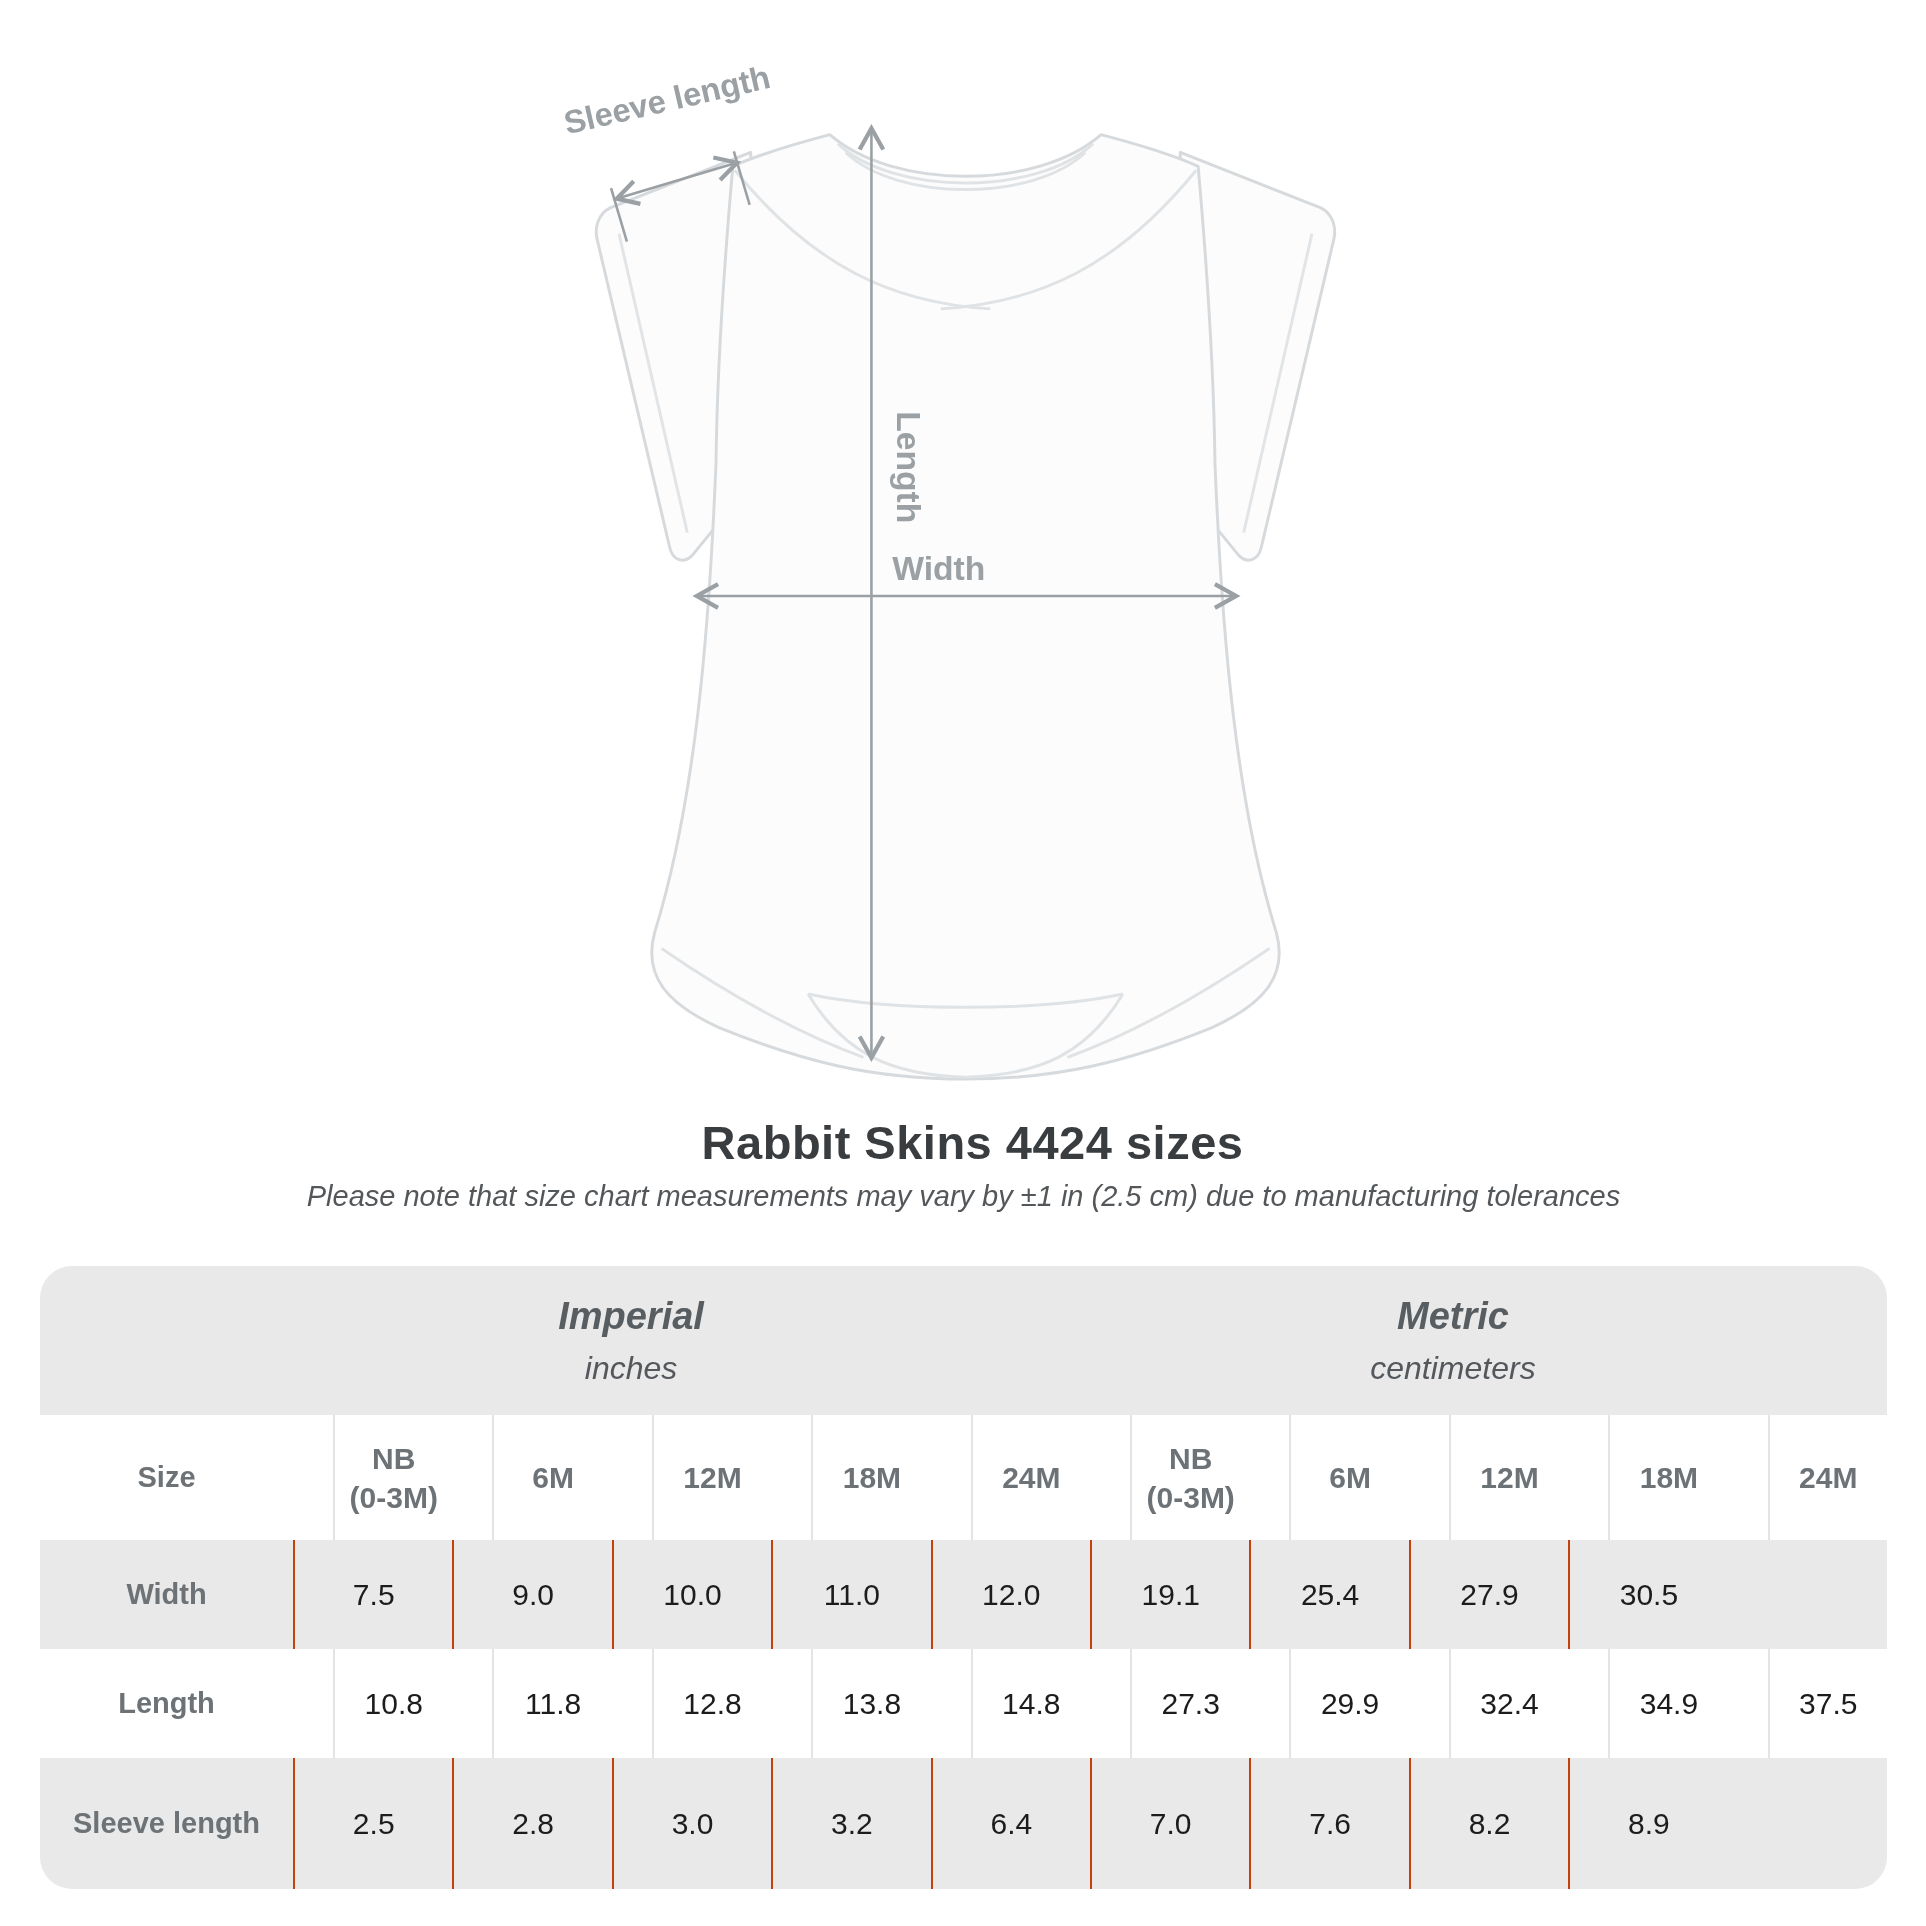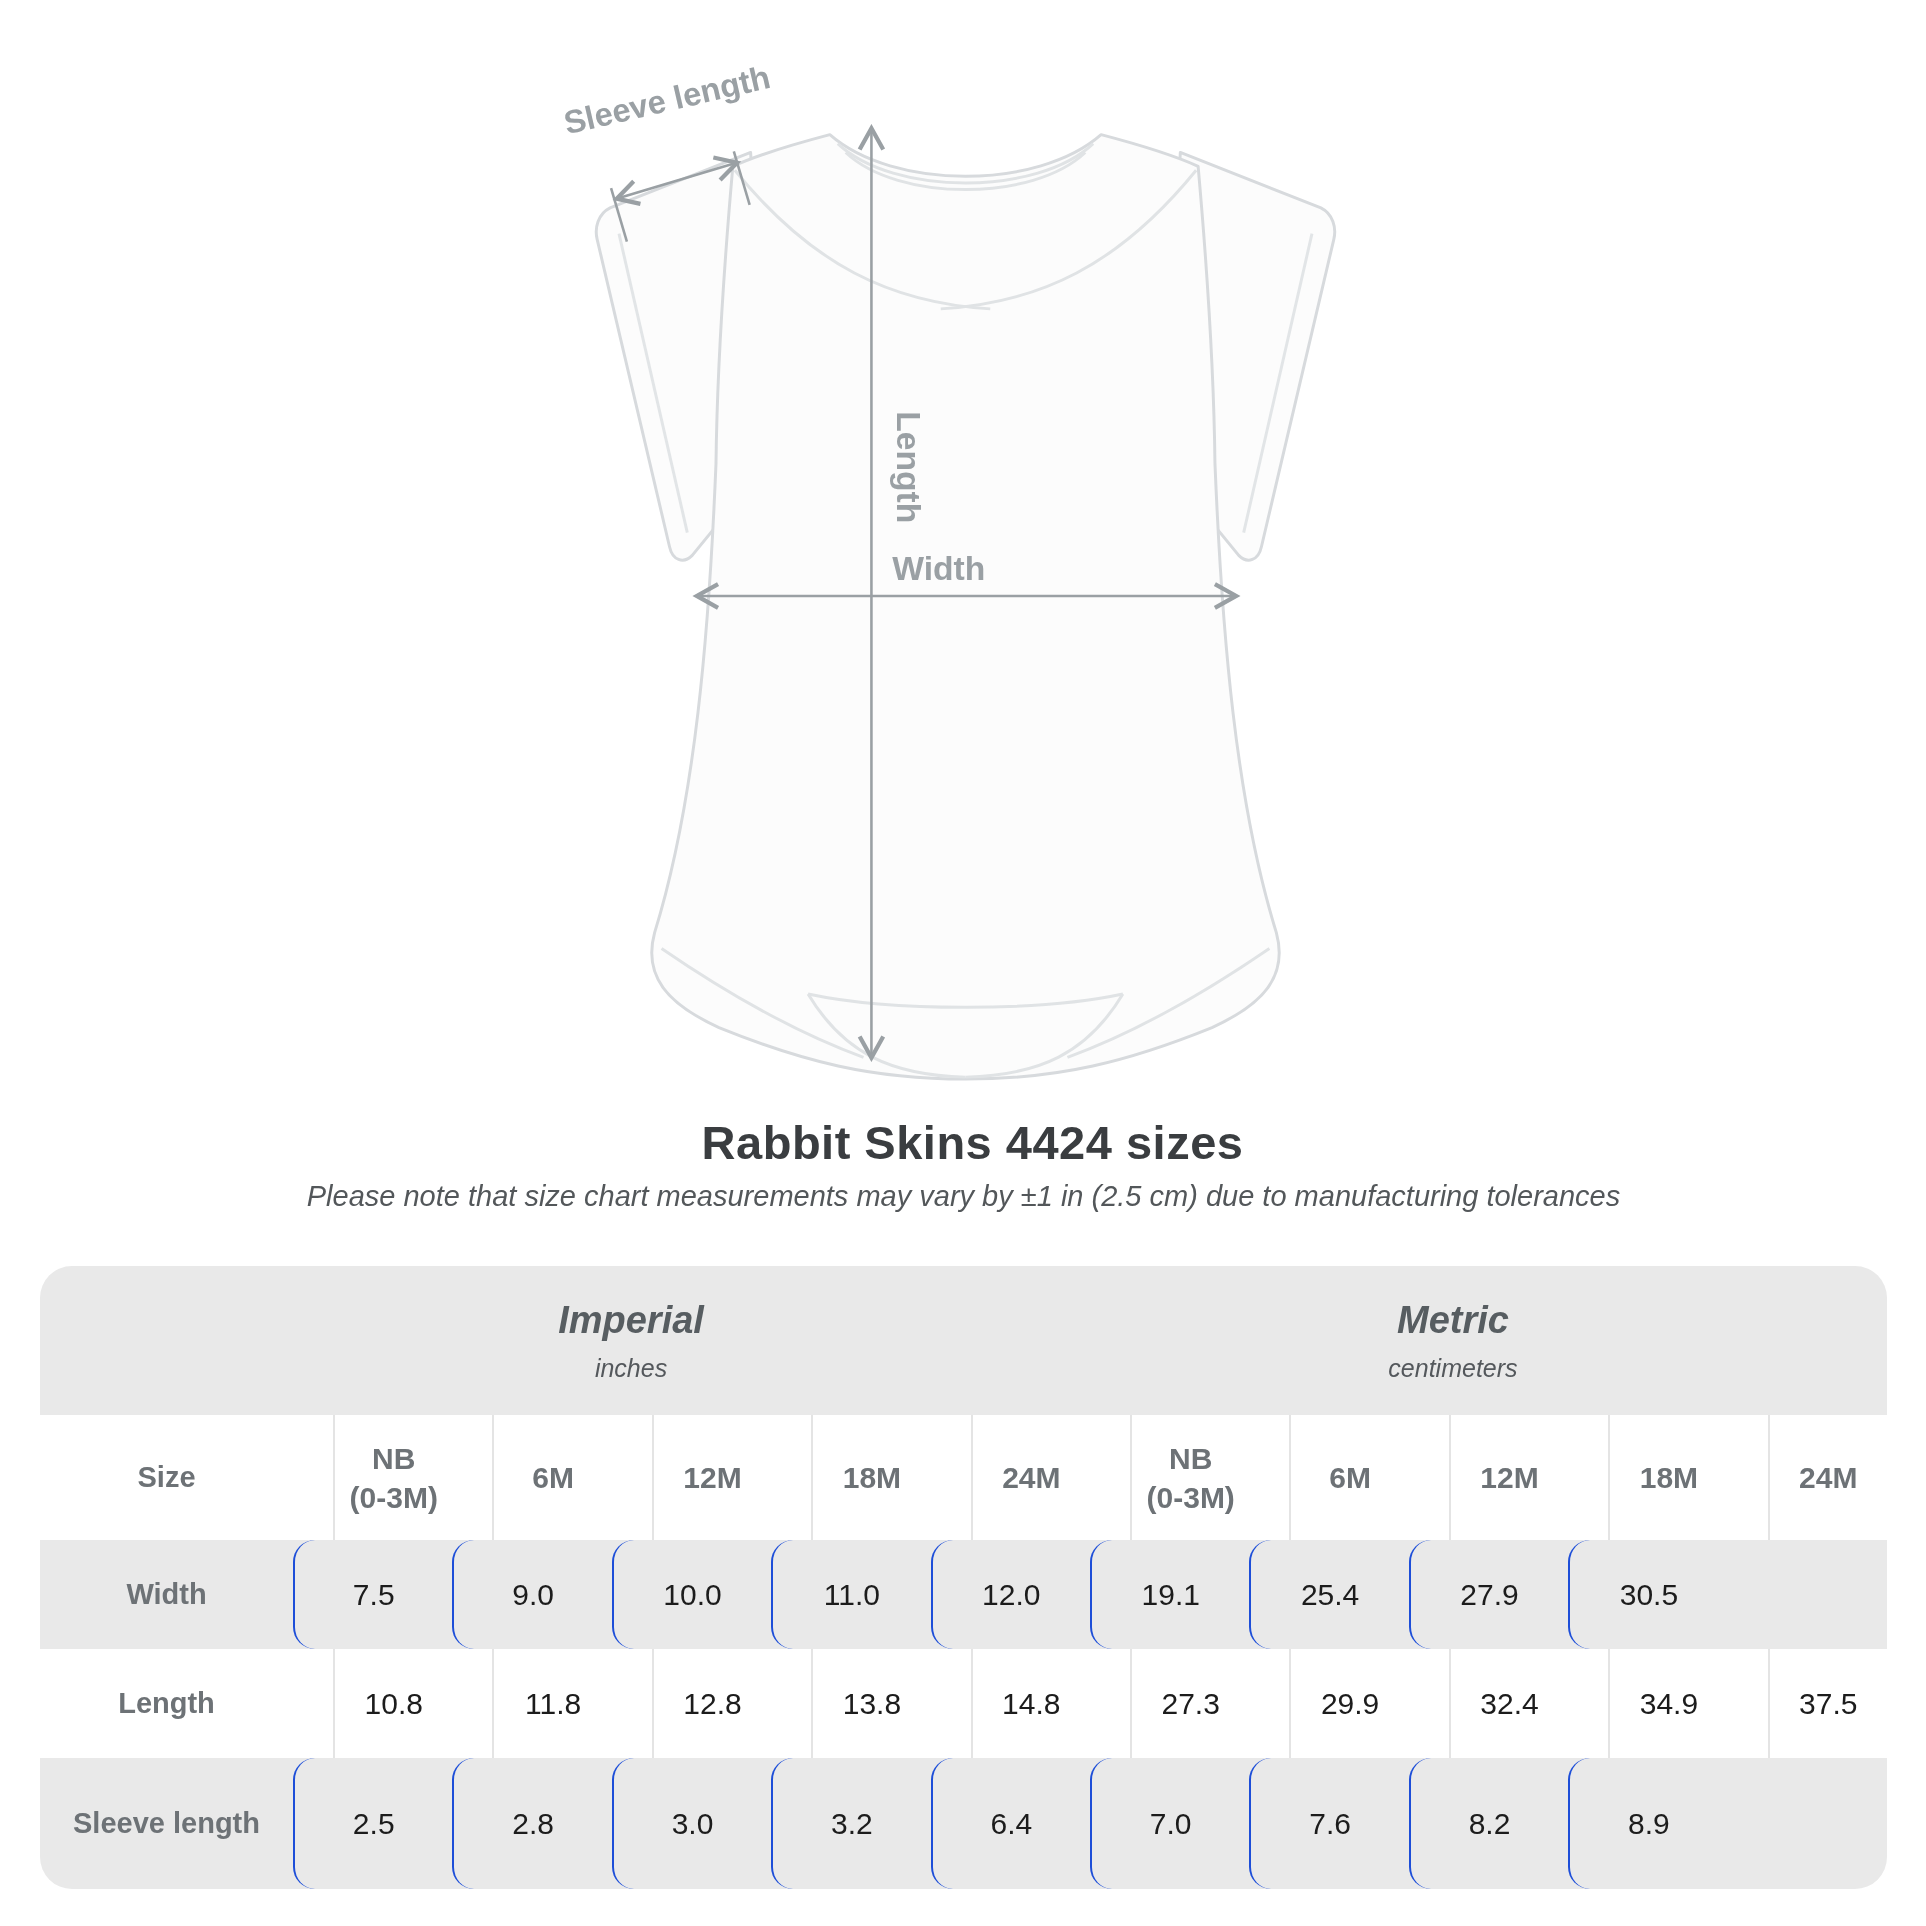--- a/index.html
+++ b/index.html
@@ -30,39 +30,39 @@
   .band-group{
     position:absolute;top:50%;transform:translate(-50%,-50%);
     text-align:center;white-space:nowrap;
   }
   .band-group.imperial{left:32%;}
   .band-group.metric{left:76.5%;}
   .band-title{
     font-size:38px;font-weight:bold;font-style:italic;color:#575d61;
   }
   .band-unit{
-    margin-top:12px;font-size:25px;font-style:italic;color:#54585c;
+    margin-top:12px;font-size:32px;font-style:italic;color:#54585c;
   }
   .row{
     display:grid;
     grid-template-columns:13.7% repeat(10,1fr);
   }
   .row.white{background:#ffffff;gap:40px;}
   .row.gray{background:#e9e9e9;}
   .r-head{height:125px;}
   .r-data{height:109px;}
   .r-last{height:131px;}
   .cell{
     height:100%;
     display:flex;align-items:center;justify-content:center;
     text-align:center;
     font-size:30px;color:#1c1c1c;
   }
   .row.white .cell + .cell{border-left:2px solid #e4e4e4;}
-  .row.gray  .cell + .cell{border-left:2px solid #1d4ed8;border-radius:22px;}
+  .row.gray  .cell + .cell{border-left:2px solid #c2410c;}
   .cell.head{
     font-weight:bold;color:#6d7276;
     white-space:pre-line;line-height:1.3;
   }
   .cell.rowlabel{
     font-weight:bold;color:#6d7276;font-size:29px;
   }
 </style>
 </head>
 <body>

